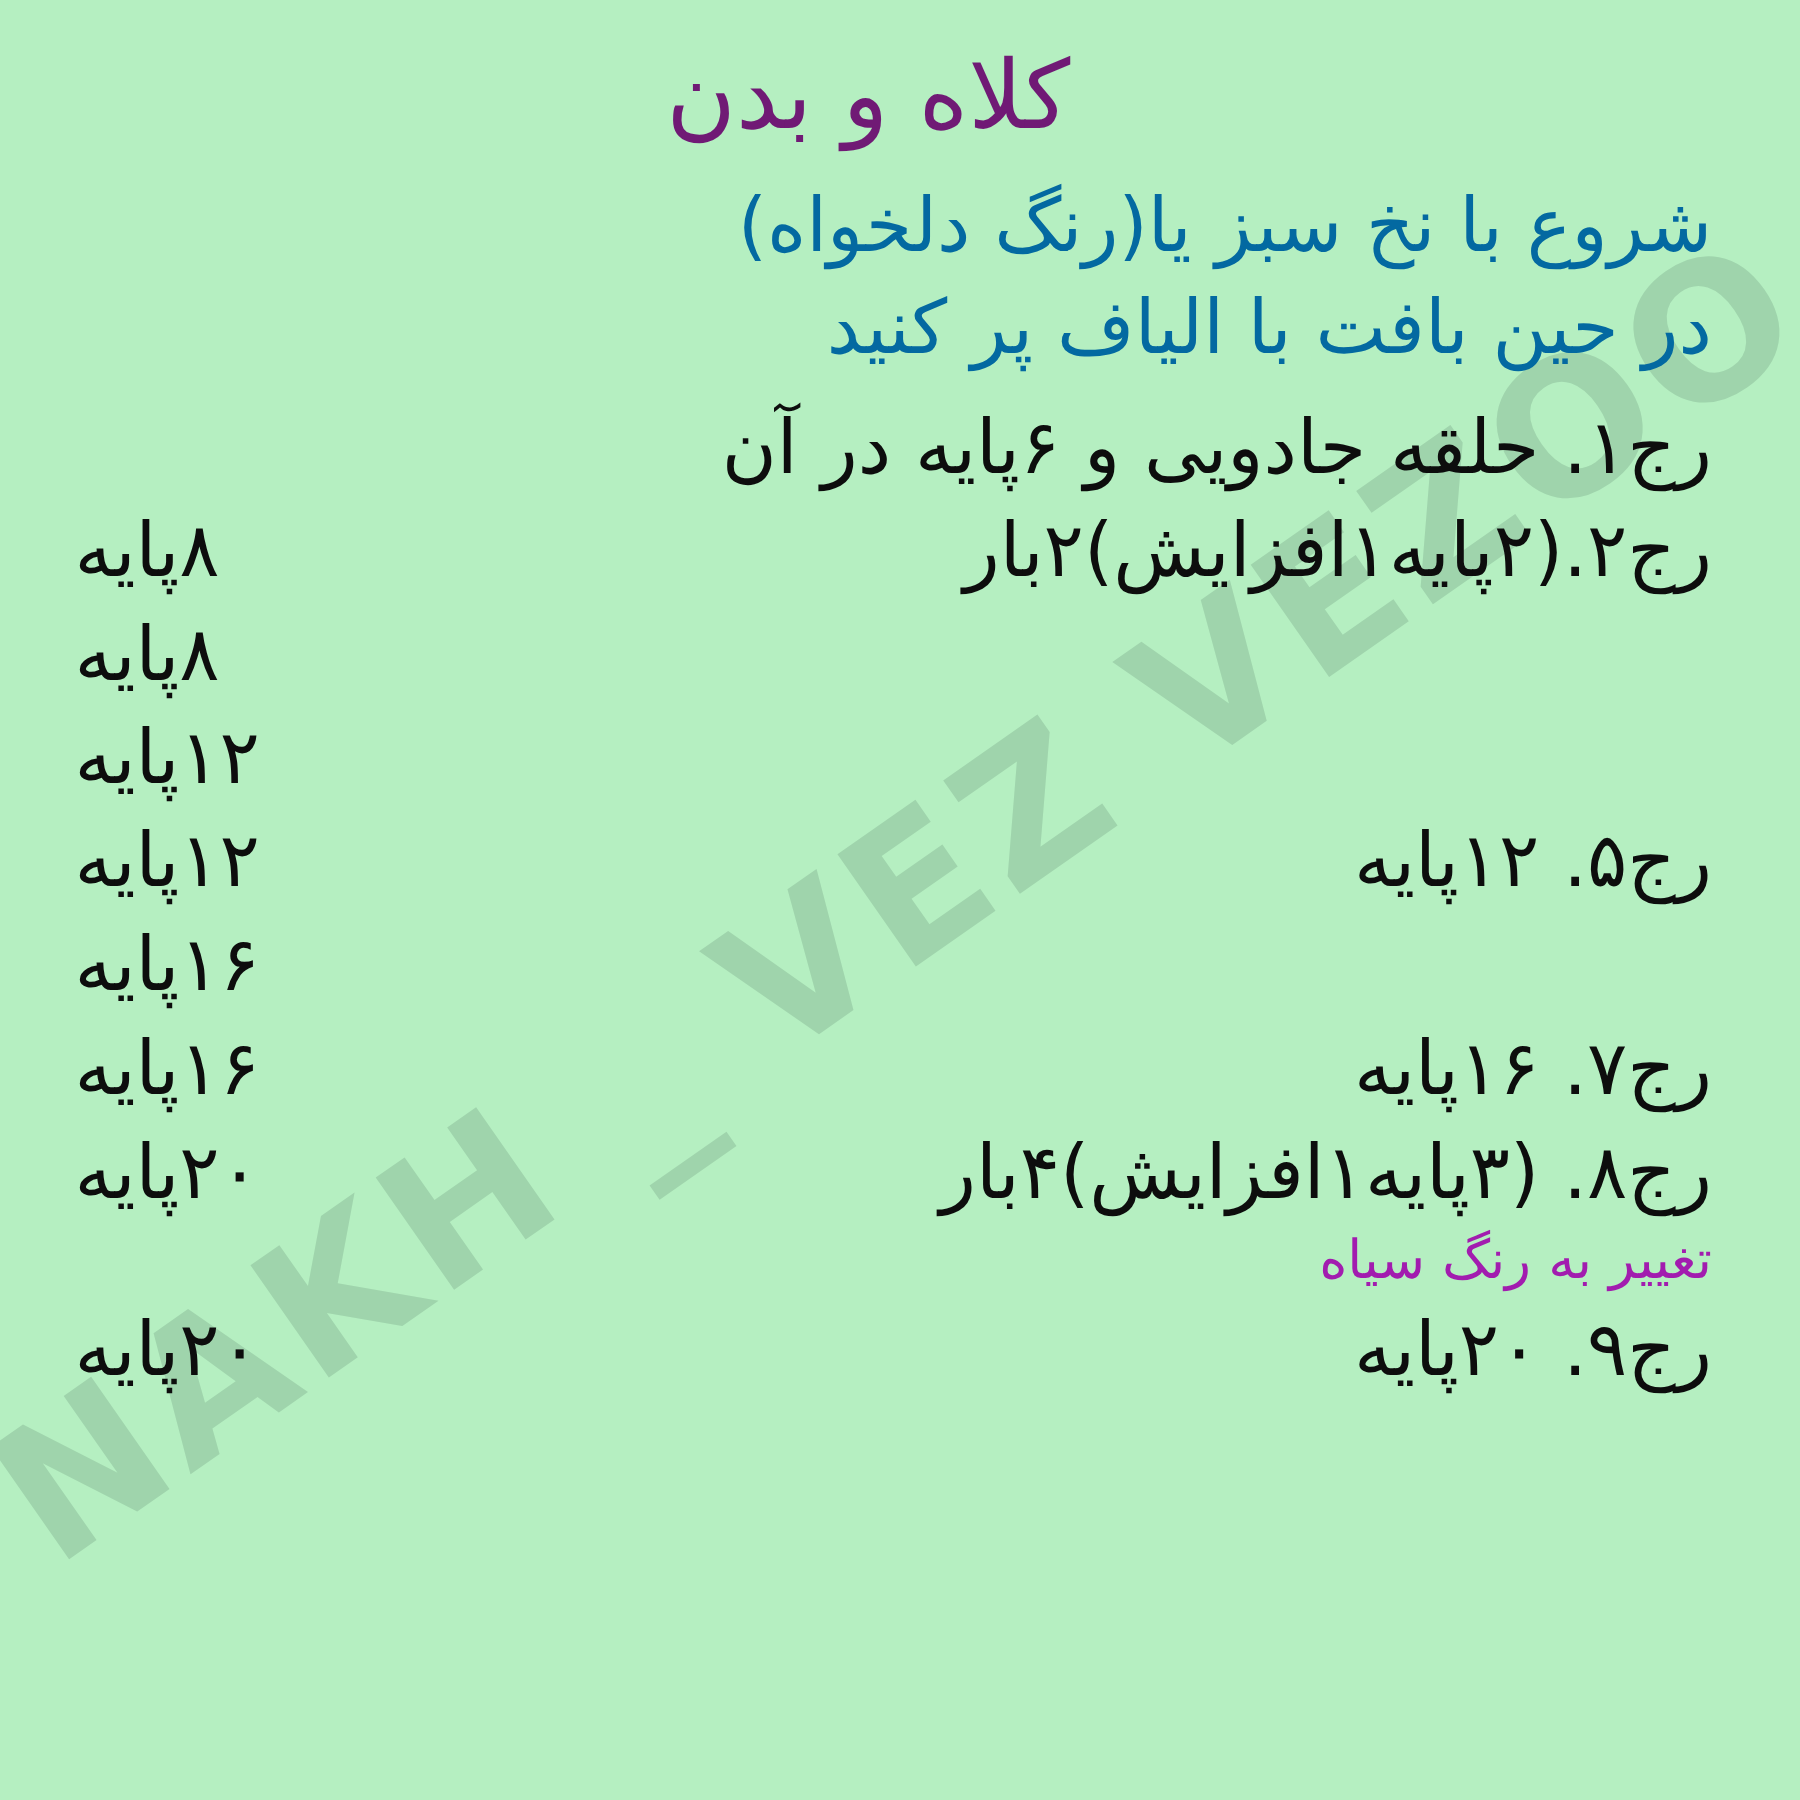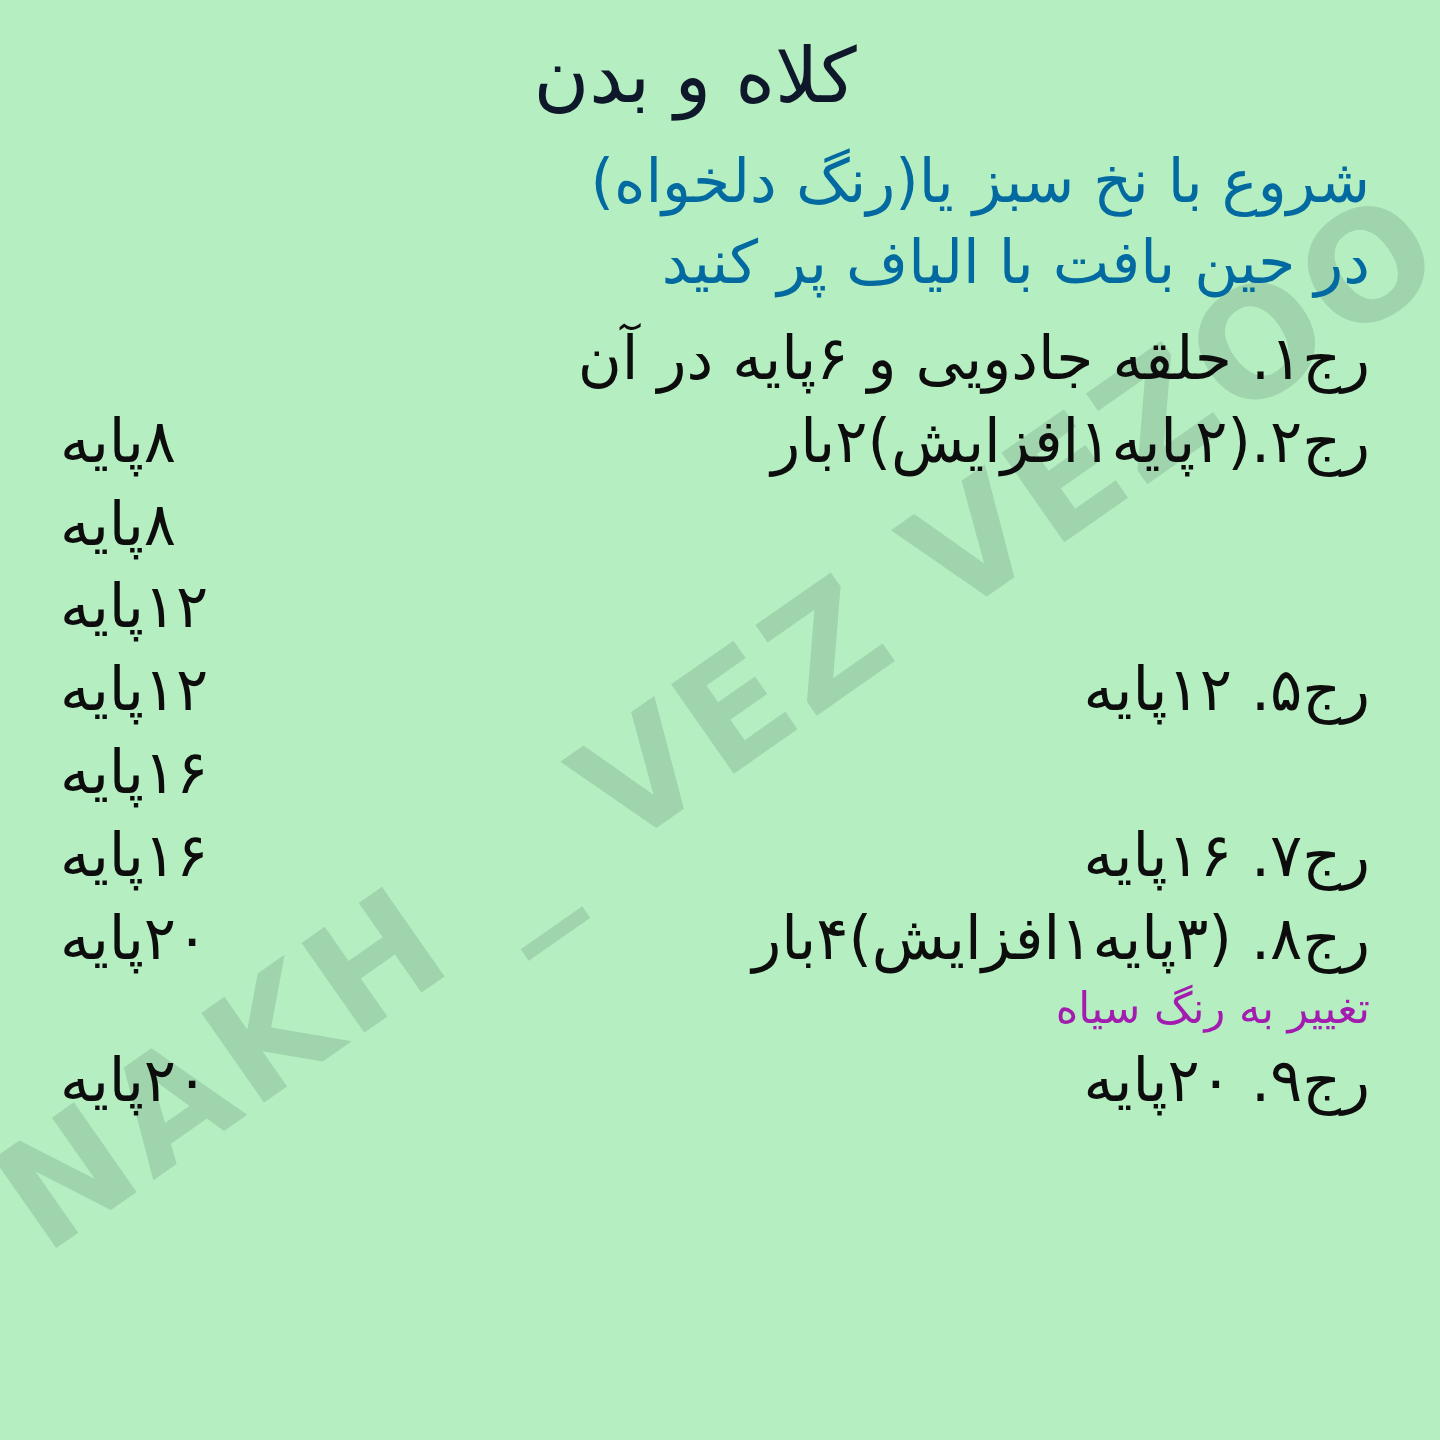--- a/index.html
+++ b/index.html
@@ -46,21 +46,21 @@
     padding: 28px 70px 0 60px;
     box-sizing: border-box;
     height: 100%;
   }
 
   .doc-title {
     text-align: center;
     font-size: 76px;
     line-height: 1.25;
     font-weight: 400;
-    color: #0f172a;
+    color: #701a75;
     margin: 0 0 18px 0;
     padding-right: 40px;
   }
 
   .intro-line {
     text-align: right;
     font-size: 60px;
     line-height: 1.35;
     color: #0369a1;
     white-space: nowrap;

